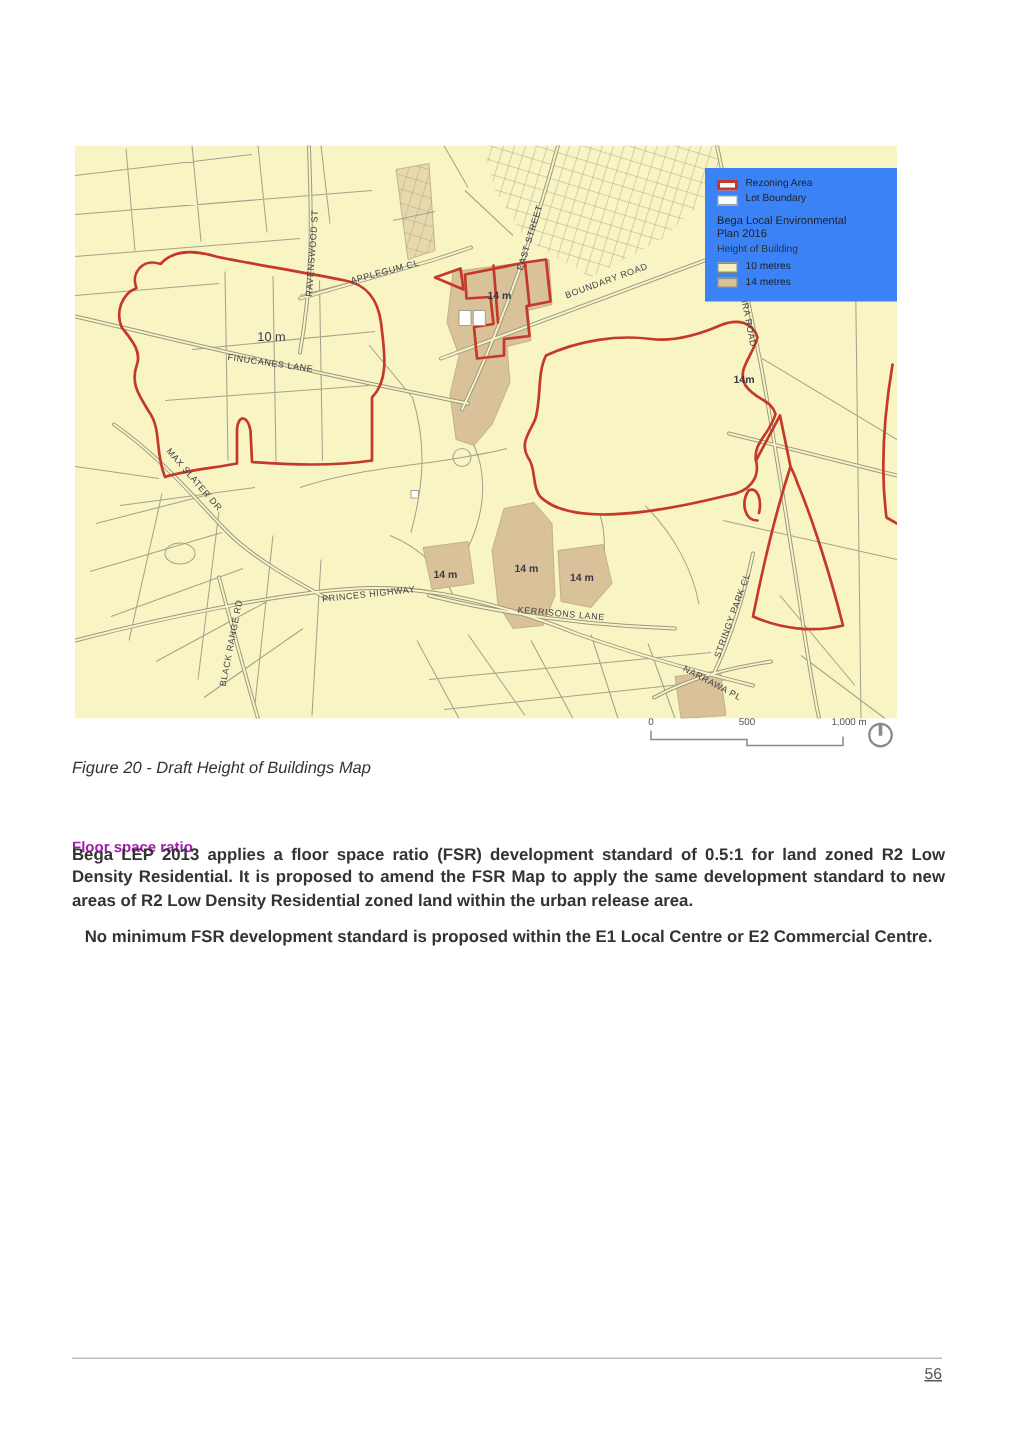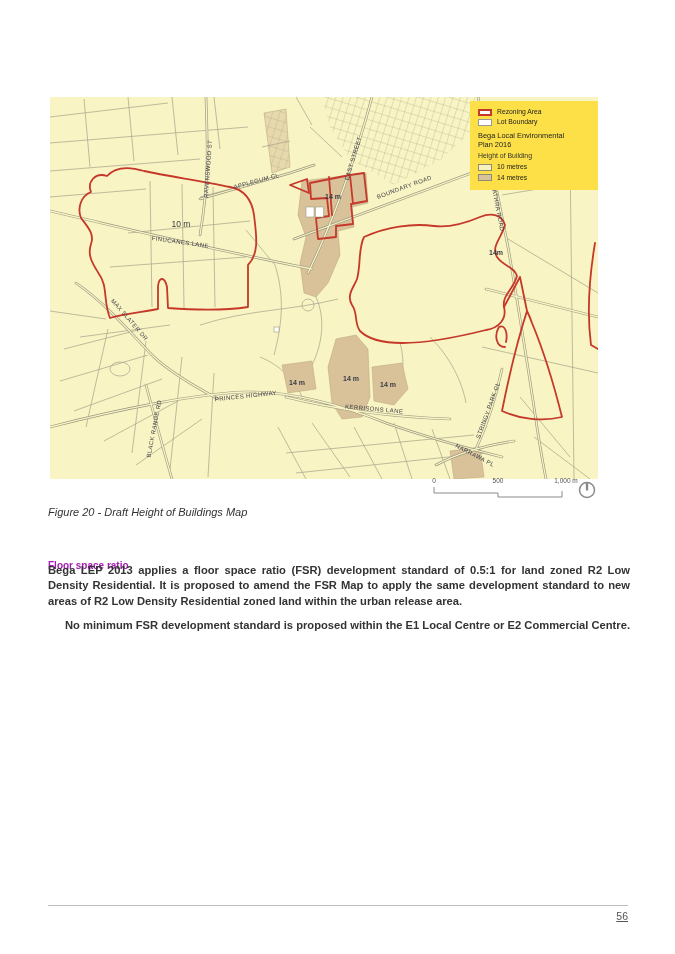--- a/index.html
+++ b/index.html
@@ -1,21 +1,21 @@
 <!DOCTYPE html>
 <html><head>
 <meta charset="utf-8">
 <style>
   html,body{margin:0;padding:0;background:#fff;}
   .page{position:relative;width:675px;height:954px;background:#fff;overflow:hidden;
         font-family:"Liberation Sans",sans-serif;color:#333;}
   
   .map-area{position:absolute;left:50px;top:97px;width:548px;height:382px;}
   .map-area svg{display:block;}
-  .legend{position:absolute;top:4px;right:0;width:116px;background:#fde047;padding:5px 4px 6px 8px;
+  .legend{position:absolute;top:15px;right:0;width:116px;background:#3b82f6;padding:5px 4px 6px 8px;
           font-size:6.8px;color:#222;line-height:1.25;}
   .leg-row{display:flex;align-items:center;margin:2px 0;}
   .leg-swatch{width:14px;height:7px;margin-right:5px;flex:0 0 auto;box-sizing:border-box;}
   .sw-rez{border:2px solid #c5382a;background:#fff;}
   .sw-lot{border:1px solid #9a9a9a;background:#fff;}
   .sw-h10{border:1px solid #8f8c74;background:#f7f2bd;}
   .sw-h14{border:1px solid #8f8c74;background:#d9c299;}
   .leg-title{font-size:7.4px;margin:4px 0 1px 0;color:#222;}
   .leg-sub{font-size:6.9px;margin:3px 0 2px 0;color:#333;}
   
@@ -32,21 +32,21 @@
   .hl10{font-size:8.5px;font-weight:normal;}
   
   .scalebar{position:absolute;left:420px;top:474px;width:180px;height:28px;}
   .sb-num{font-size:6.5px;fill:#555;text-anchor:middle;font-family:"Liberation Sans",sans-serif;}
   
   .caption{position:absolute;left:48px;top:506px;font-size:11px;font-style:italic;color:#333;}
   .heading{position:absolute;left:48px;top:560px;font-size:10px;font-weight:bold;color:#a21caf;}
   .para{position:absolute;left:48px;width:582px;font-size:11.2px;line-height:15.2px;
         text-align:justify;color:#333;font-weight:bold;}
   .para1{top:552px;}
-  .para2{top:607px;text-align:right;}
+  .para2{top:607px;text-align:center;}
   .footer-line{position:absolute;left:48px;top:905px;width:580px;border-top:1px solid #bcbcbc;}
   .page-number{position:absolute;left:588px;top:910px;width:40px;text-align:right;
                font-size:10.5px;color:#555;text-decoration:underline;}
 </style>
 </head>
 <body>
 
 <div class="page">
 
   <div class="map-area">

